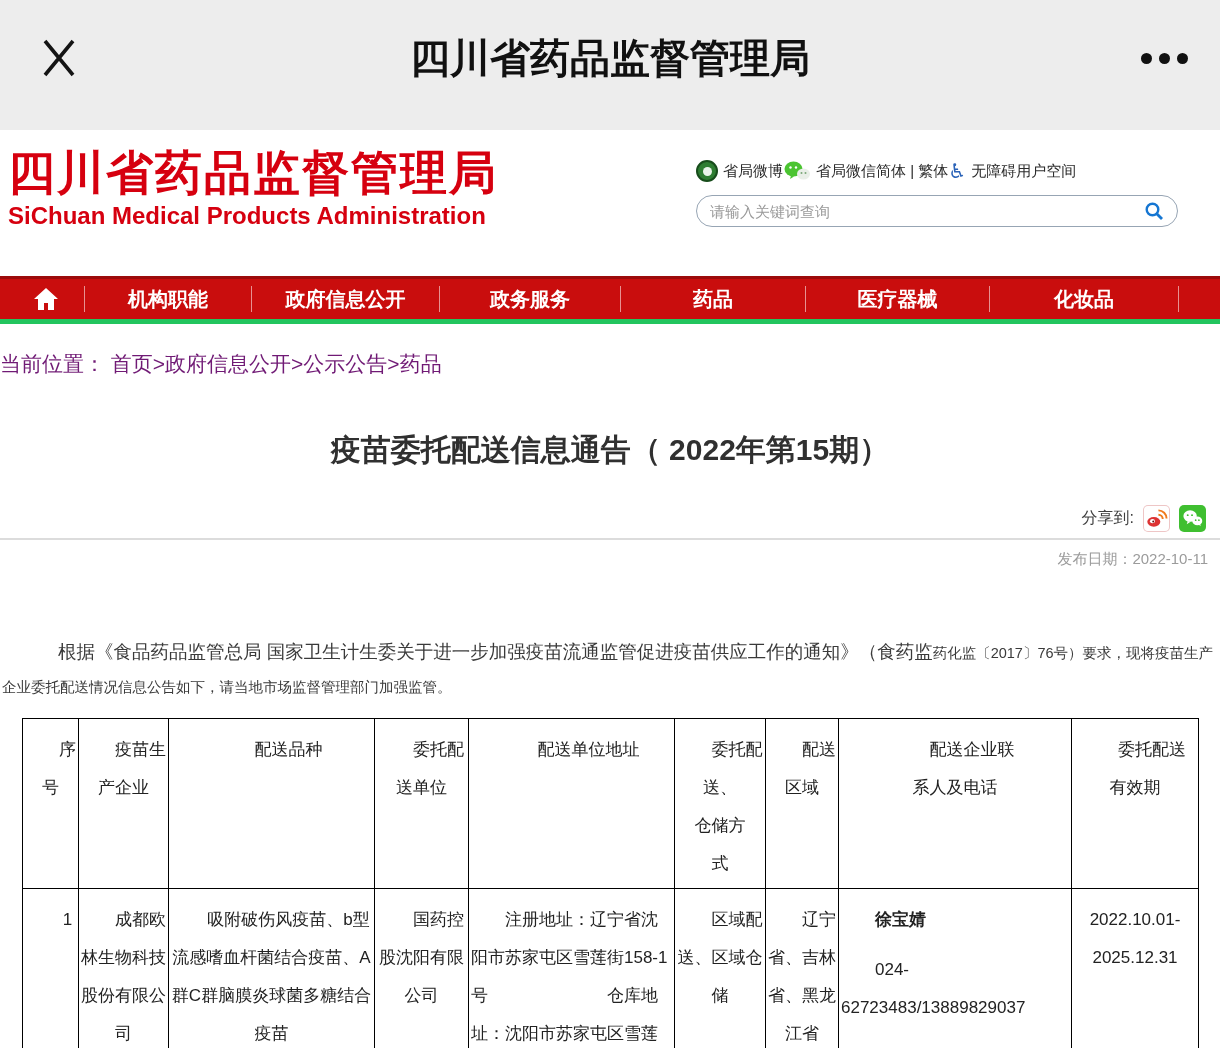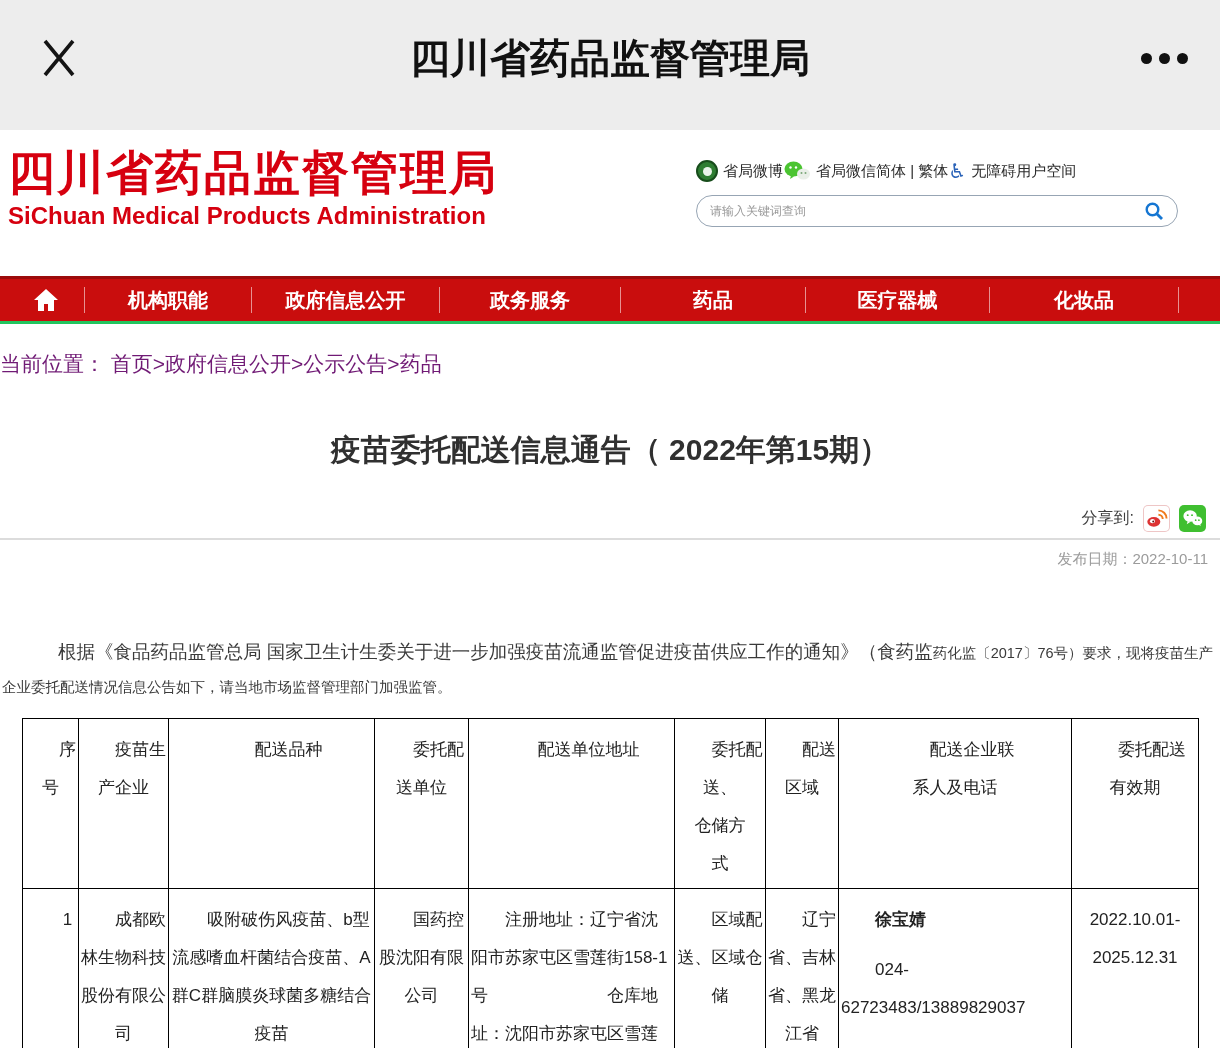--- a/index.html
+++ b/index.html
@@ -25,27 +25,27 @@
   .quick-links { display:flex; align-items:center; justify-content:flex-start;
     font-size:15px; color:#2b2b2b; white-space:nowrap; }
   .qlink { display:flex; align-items:center; gap:5px; cursor:pointer; }
   .weibo-badge { width:22px; height:22px; border-radius:50%; background:#2e7d32;
     border:2px solid #174c1b; display:inline-flex; align-items:center; justify-content:center; }
   .weibo-badge i { width:9px; height:9px; border-radius:50%; background:#eaf4ea; }
   .a11y-glyph { font-size:20px; color:#2b63b8; line-height:1; }
   .search-box { margin-top:13px; height:32px; border:1px solid #97a5b4; border-radius:16px;
     display:flex; align-items:center; padding:0 13px; background:#fff; }
   .search-box input { flex:1; border:none; outline:none; background:transparent;
-    font-size:12px; color:#333; font-family:inherit; }
+    font-size:15px; color:#333; font-family:inherit; }
   .search-box input::placeholder { color:#999; }
   .search-btn { background:none; border:none; cursor:pointer; display:flex; }
 
   
   .main-nav { height:48px; background:#c90d0d; display:flex; align-items:stretch;
-    border-top:3px solid #9c0b0b; border-bottom:3px solid #22c55e; padding-left:8px; }
+    border-top:3px solid #9c0b0b; border-bottom:5px solid #22c55e; padding-left:8px; }
   .nav-home { width:76px; display:flex; align-items:center; justify-content:center; cursor:pointer; }
   .nav-sep { width:1px; height:26px; background:rgba(255,255,255,.55); align-self:center; }
   .nav-item { display:flex; align-items:center; justify-content:center; color:#fff;
     font-size:20px; font-weight:700; cursor:pointer; }
   .nav-fill { flex:1; }
 
   
   .breadcrumb { margin:26px 0 0 0; font-size:21px; color:#701a75; }
   .breadcrumb .path { cursor:pointer; }
 

